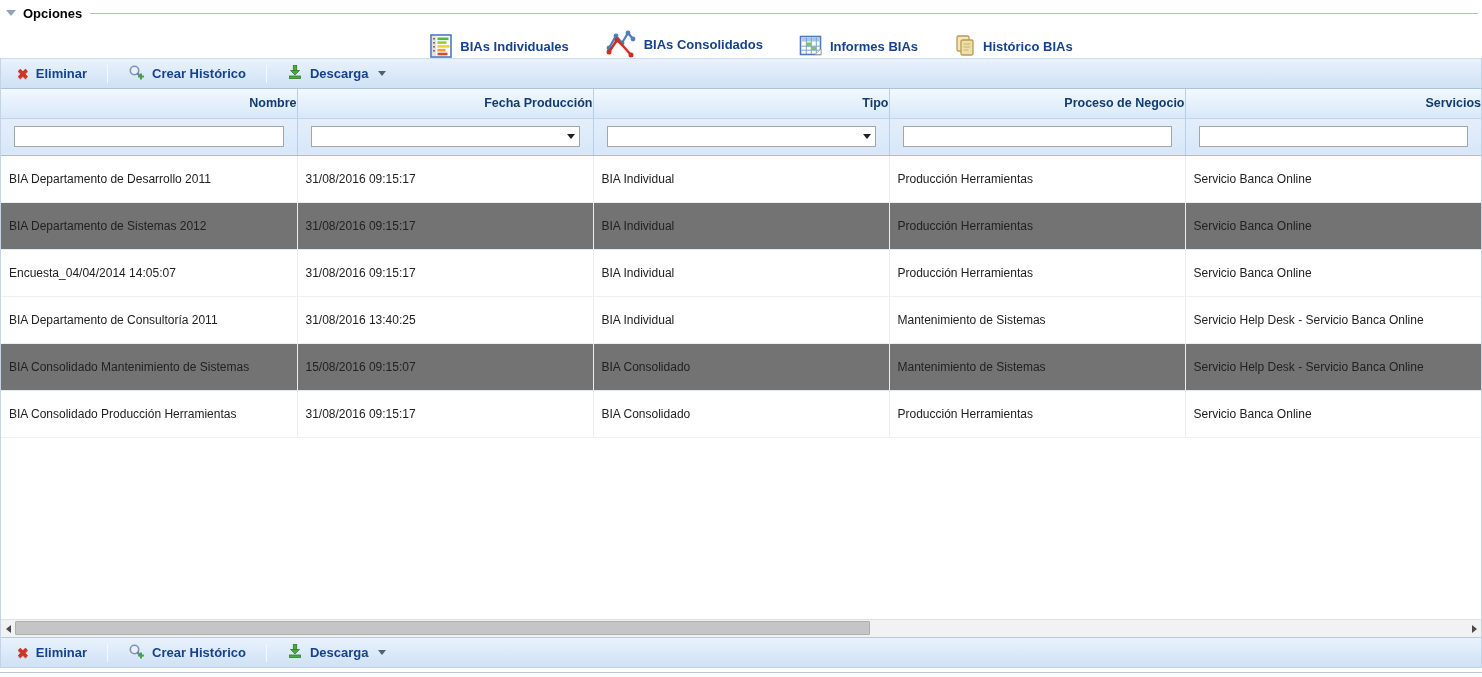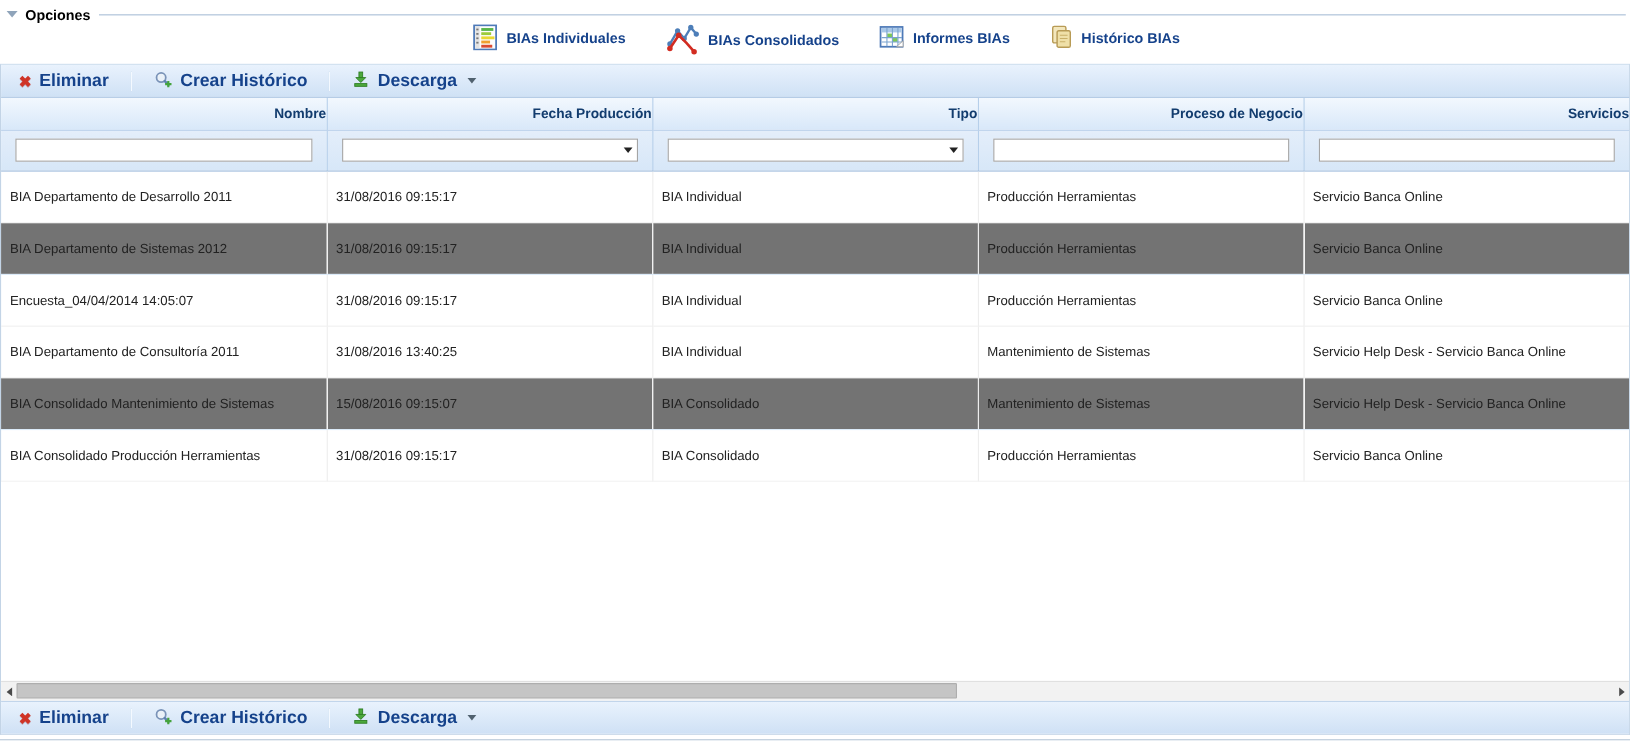--- a/index.html
+++ b/index.html
@@ -21,21 +21,21 @@
     width: 0; height: 0; margin-right: 7px; cursor: pointer;
     border-left: 5px solid transparent; border-right: 5px solid transparent;
     border-top: 6px solid #8fa4ba;
   }
   .fieldset-title { color: #000000; font-weight: bold; font-size: 13px; white-space: nowrap; }
   .fieldset-line { flex: 1; border-top: 1px solid #a9bed6; margin-left: 8px; margin-top: 1px; }
 
   
   .nav-bar {
     height: 36px; flex: 0 0 auto;
-    display: flex; align-items: flex-start; justify-content: center; gap: 36px; margin-left: 20px;
+    display: flex; align-items: flex-end; justify-content: center; gap: 36px; margin-left: 20px;
   }
   .nav-item { display: flex; align-items: center; gap: 7px; cursor: pointer; }
   .nav-item .lbl { color: #15428b; font-size: 13px; font-weight: bold; white-space: nowrap; }
   .nav-item svg { display: block; }
 
   
   .grid-panel {
     flex: 1 1 auto; display: flex; flex-direction: column;
     border: 1px solid #c3d4e6; border-top-color: #cdddee;
     background: #fff; min-height: 0;
@@ -46,21 +46,21 @@
     height: 30px; flex: 0 0 auto;
     background: linear-gradient(#e9f2fd, #cfe1f5);
     border-bottom: 1px solid #a9c4e2;
     display: flex; align-items: center; padding: 0 6px; gap: 4px;
   }
   .toolbar.bottom { border-top: 1px solid #b4cbe6; border-bottom: none; }
   .tb-btn {
     display: flex; align-items: center; gap: 7px;
     padding: 3px 10px; border-radius: 3px; cursor: pointer; white-space: nowrap;
   }
-  .tb-btn .lbl { color: #15428b; font-size: 16px; font-weight: bold; }
+  .tb-btn .lbl { color: #15428b; font-size: 13px; font-weight: bold; }
   .tb-sep { width: 1px; height: 18px; background: #a3bedd; border-right: 1px solid #f4f9ff; margin: 0 6px; }
   .x-icon { color: #cf3427; font-size: 14px; font-weight: bold; line-height: 14px;
             text-shadow: 0 1px 0 rgba(120,0,0,.25); }
   .drop-arrow {
     width: 0; height: 0; margin-left: 2px;
     border-left: 4px solid transparent; border-right: 4px solid transparent;
     border-top: 5px solid #50616f;
   }
 
   

